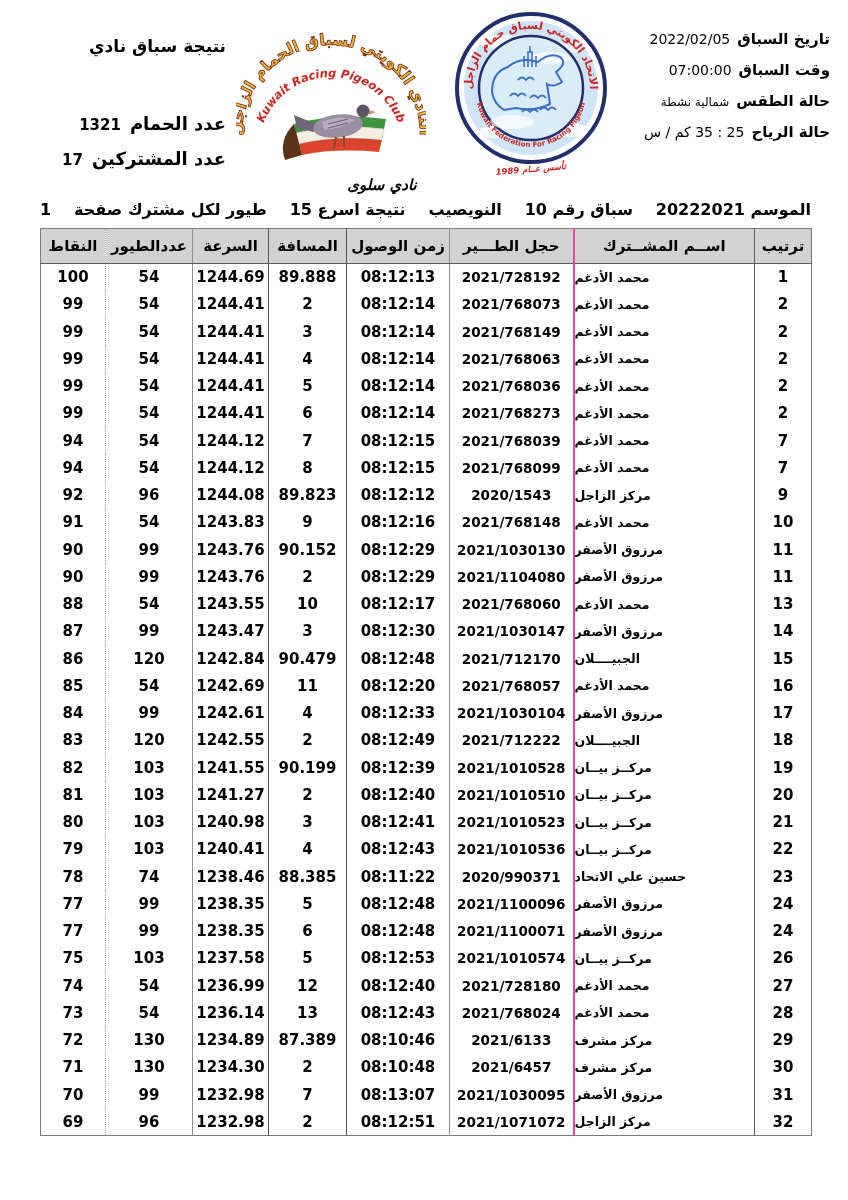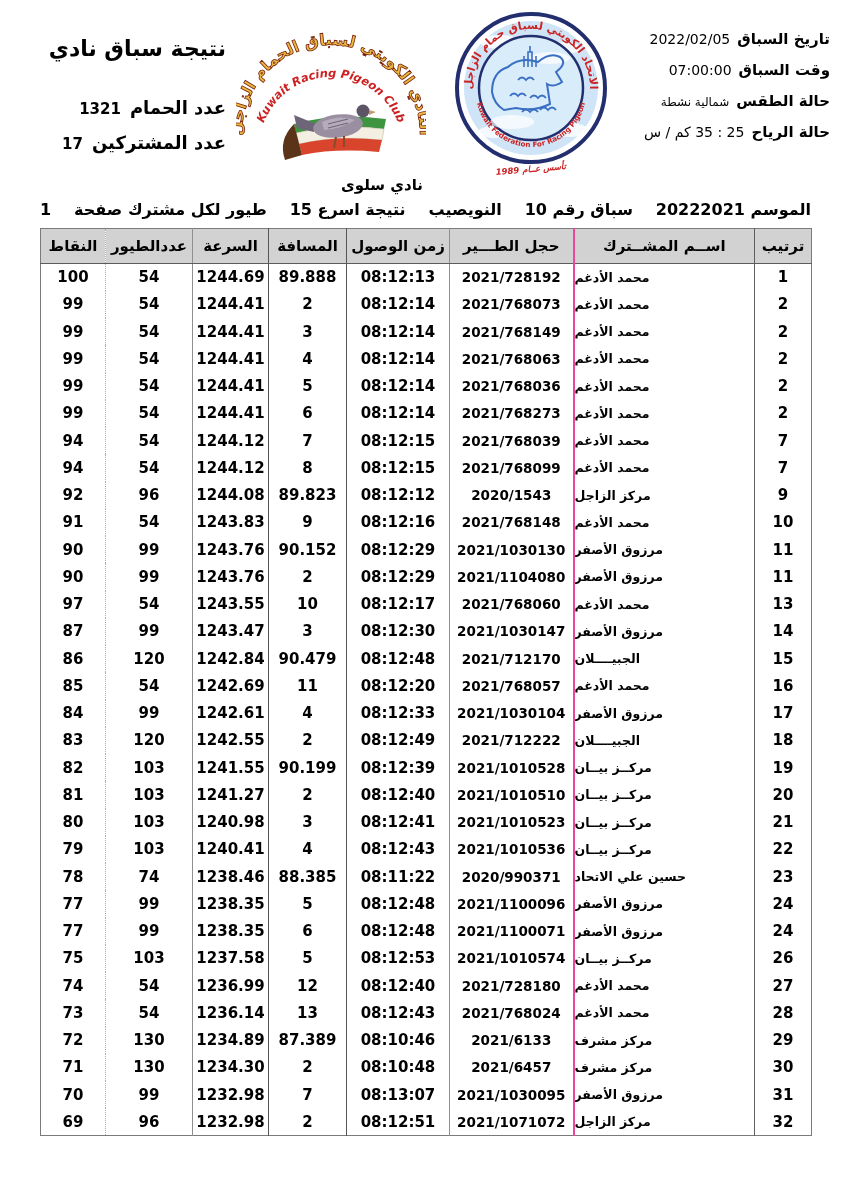--- a/index.html
+++ b/index.html
@@ -8,31 +8,31 @@
   .page { position:relative; width:848px; height:1200px; background:#fff; }
 
   
   .race-info { position:absolute; top:30px; right:18px; width:275px; direction:rtl; }
   .info-line { display:flex; direction:rtl; align-items:baseline; gap:7px; margin-bottom:13px; }
   .info-line .lbl { font-weight:bold; font-size:15px; white-space:nowrap; }
   .info-line .val { font-weight:normal; font-size:14px; white-space:nowrap; }
   .info-line .val.small { font-size:12px; }
 
   .result-info { position:absolute; top:36px; left:40px; width:186px; direction:rtl; text-align:right; }
-  .result-info .rtitle { font-weight:bold; font-size:22px; margin-bottom:36px; }
+  .result-info .rtitle { font-weight:bold; font-size:17px; margin-bottom:57px; }
   .count-line { display:flex; direction:rtl; justify-content:flex-start; align-items:baseline; gap:9px; margin-bottom:14px; }
   .count-line .lbl { font-weight:bold; font-size:18px; }
   .count-line .val { font-weight:bold; font-size:15px; }
 
   .club-logo { position:absolute; left:236px; top:16px; }
   .federation-logo { position:absolute; left:452px; top:6px; }
 
   
   .club-title { position:absolute; top:176px; left:0; width:764px; text-align:center;
-                font-weight:bold; font-size:15px; direction:rtl; }
+                font-weight:bold; font-size:15px; direction:rtl;font-style:italic; }
   .meta-line { position:absolute; top:200px; left:40px; width:771px; display:flex;
                direction:rtl; justify-content:space-between; align-items:baseline;
                font-weight:bold; font-size:16px; }
   .meta-line span { white-space:nowrap; }
 
   
   .results-table { position:absolute; top:228px; left:40px; width:771px;
                    border-collapse:collapse; table-layout:fixed; direction:rtl; }
   .results-table th, .results-table td { overflow:hidden; white-space:nowrap; }
   .results-table { border:1px solid #7a7a7a; }
@@ -316,21 +316,21 @@
           <td class="c7 points">90</td>
         </tr>
         <tr>
           <td class="c0 rank">13</td>
           <td class="c1 name">محمد الأدغم</td>
           <td class="c2 ring">2021/768060</td>
           <td class="c3 time">08:12:17</td>
           <td class="c4 dist">10</td>
           <td class="c5 speed">1243.55</td>
           <td class="c6 birds">54</td>
-          <td class="c7 points">97</td>
+          <td class="c7 points">88</td>
         </tr>
         <tr>
           <td class="c0 rank">14</td>
           <td class="c1 name">مرزوق الأصفر</td>
           <td class="c2 ring">2021/1030147</td>
           <td class="c3 time">08:12:30</td>
           <td class="c4 dist">3</td>
           <td class="c5 speed">1243.47</td>
           <td class="c6 birds">99</td>
           <td class="c7 points">87</td>

